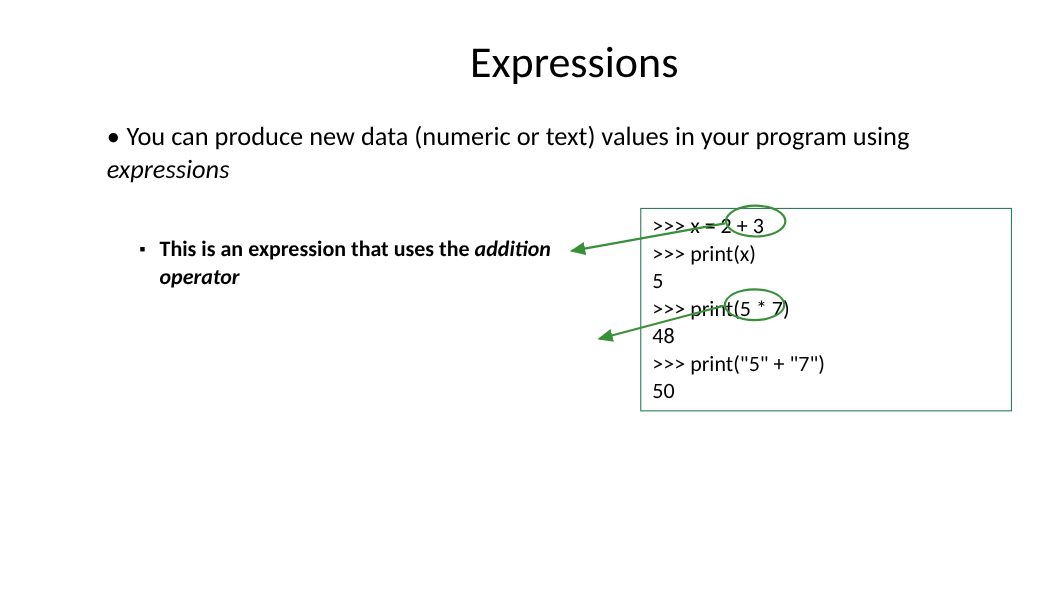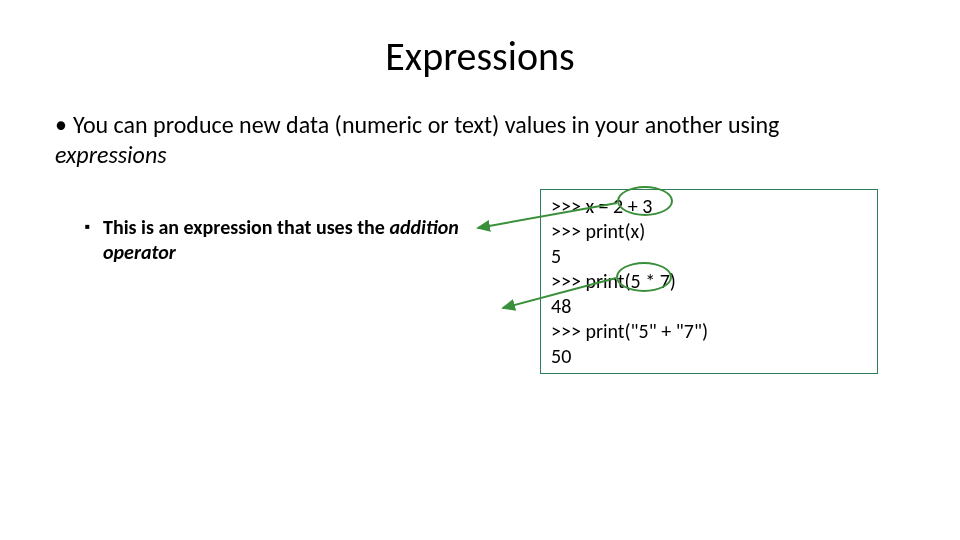--- a/index.html
+++ b/index.html
@@ -9,20 +9,21 @@
     height: 540px;
     font-family: "Calibri", "Segoe UI", Arial, sans-serif;
     background: #fff;
     color: #000;
     overflow: hidden;
   }
   .slide {
     position: relative;
     width: 776px;
     height: 540px;
+    margin-left: 42px;
   }
   .title {
     position: absolute;
     top: 32px;
     left: 0;
     width: 960px;
     text-align: center;
     font-size: 40px;
     font-weight: 400;
     font-family: "Calibri Light", "Calibri", "Segoe UI", Arial, sans-serif;
@@ -97,21 +98,21 @@
   }
 </style>
 </head>
 <body>
 
 <div class="slide">
 
   <div class="title">Expressions</div>
 
   <div class="main-bullet">
-    <span class="dot">•</span><span>You can produce new data (numeric or text) values in your another using </span><span class="italic">expressions</span>
+    <span class="dot">•</span><span>You can produce new data (numeric or text) values in your program using </span><span class="italic">expressions</span>
   </div>
 
   <div class="sub-list" id="sub1">
     <span class="sq">▪</span><span class="sub-text"><span>This is an expression that uses the </span><span class="italic">addition operator</span></span>
   </div>
 
 
   <div class="codebox"><span>&gt;&gt;&gt; x = 2 + 3</span>
 <span>&gt;&gt;&gt; print(x)</span>
 <span>5</span>

